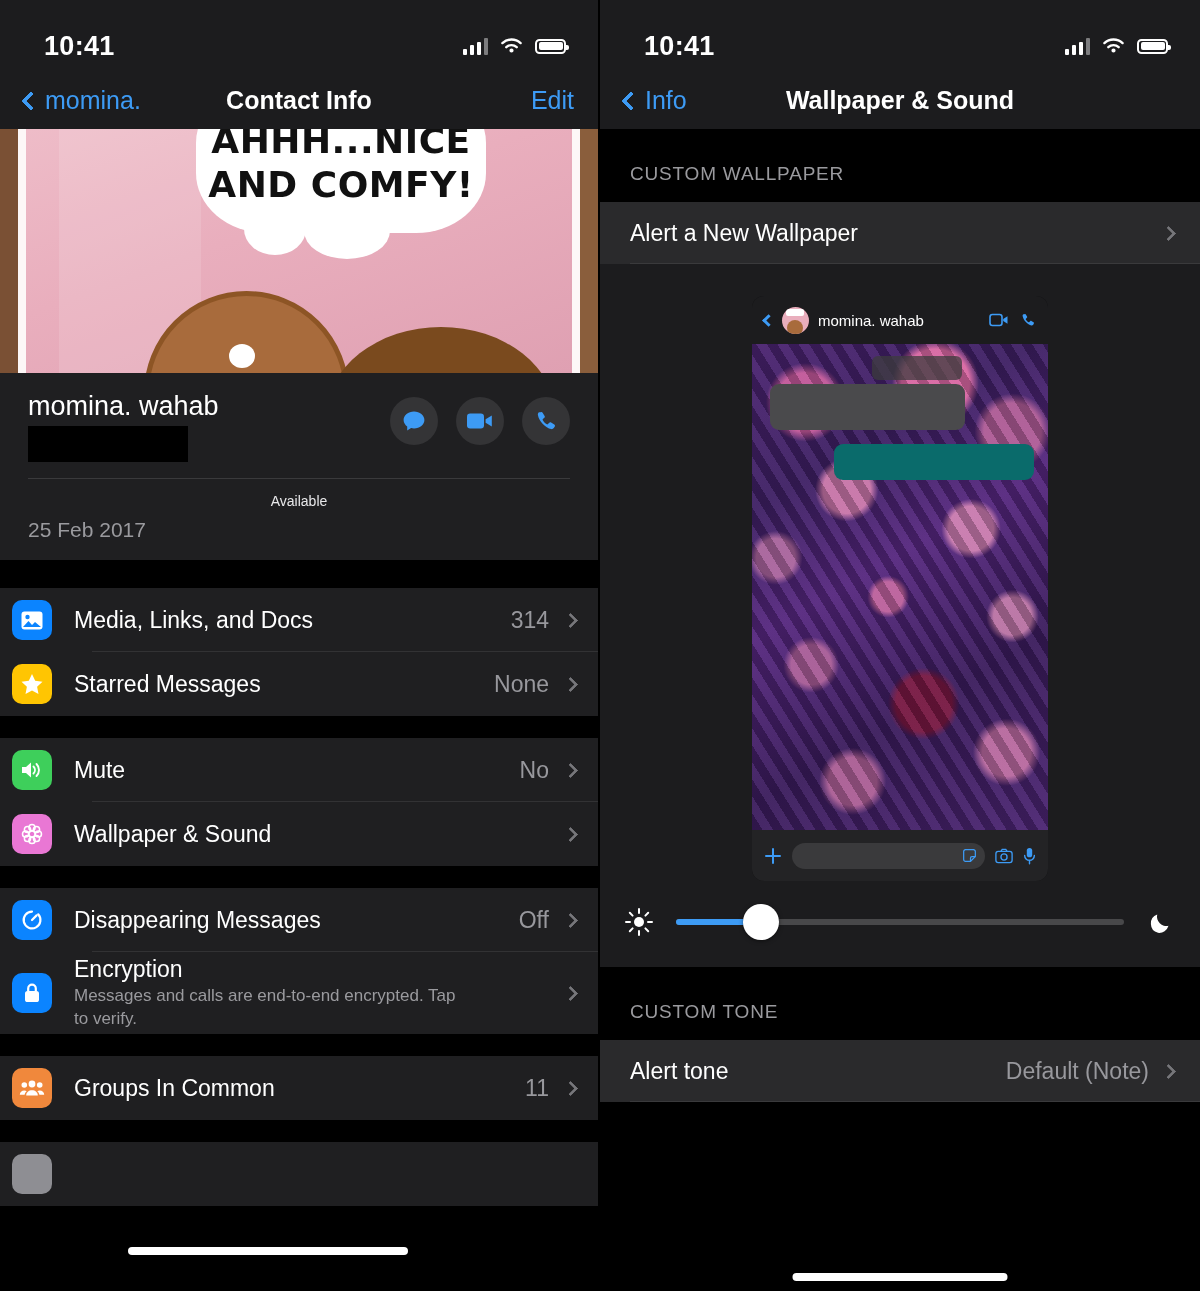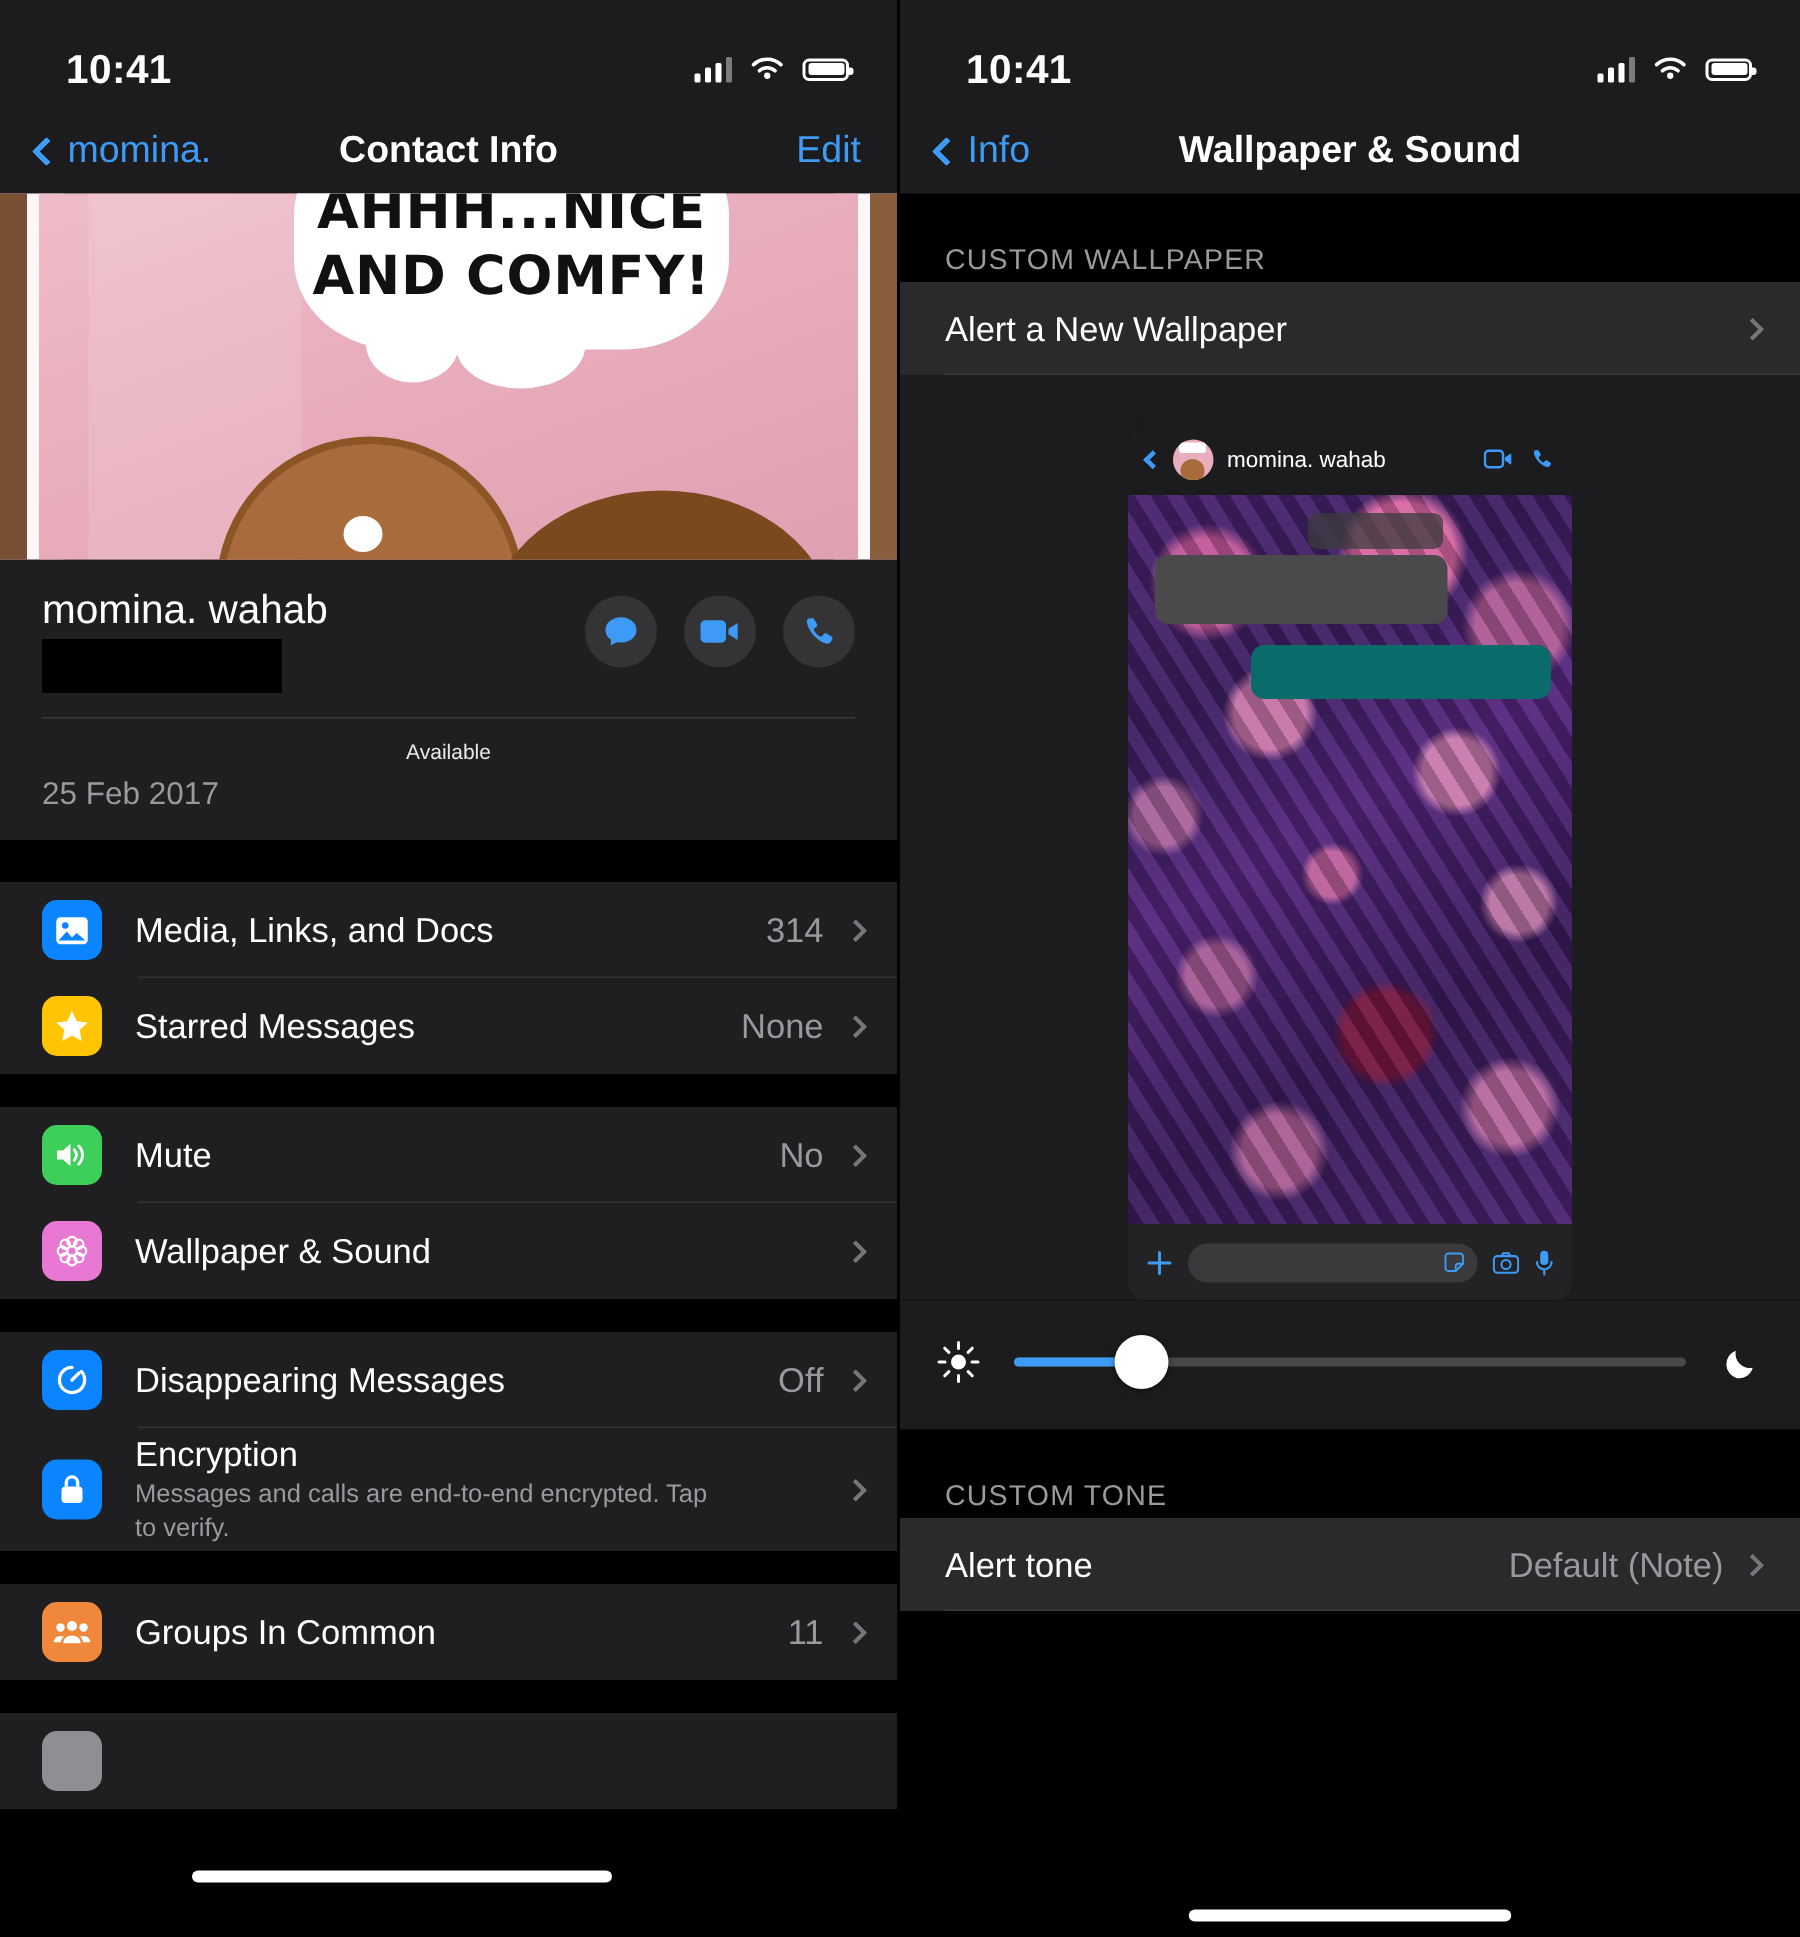--- a/index.html
+++ b/index.html
@@ -70,38 +70,38 @@
   .abtn { width:48px; height:48px; border-radius:50%; background:#343436; display:flex; align-items:center; justify-content:center; cursor:pointer; }
   .contact-sep { height:1px; background:#3a3a3c; margin-top:16px; }
   .contact-status { padding:14px 0 18px 0; }
   .contact-status .s1 { color:#e8e8ea; font-size:14px;text-align:center; }
   .contact-status .s2 { color:#9a9a9e; font-size:21px; margin-top:9px; }
   .gap { height:28px; background:#000; }
   .gap.sm { height:22px; }
 
   
   .group { background:#1f1f21; }
-  .row { display:flex; align-items:center; min-height:64px; padding:0 22px 0 28px; position:relative; cursor:pointer; }
+  .row { display:flex; align-items:center; min-height:64px; padding:0 22px 0 12px; position:relative; cursor:pointer; }
   .row.tall { min-height:82px; align-items:center; }
   .row .sep { position:absolute; left:92px; right:0; bottom:0; height:1px; background:#323234; }
   .row:last-child .sep { display:none; }
   .ico { width:40px; height:40px; border-radius:10px; display:flex; align-items:center; justify-content:center; flex:none; margin-right:22px; }
   .label { color:#fff; font-size:23px; }
   .sub { color:#9a9a9e; font-size:17px; line-height:1.32; margin-top:2px; max-width:400px; }
   .value { margin-left:auto; color:#98989d; font-size:23px; padding-right:16px; }
   .chev { width:11px; height:11px; border-right:3.5px solid #76767a; border-top:3.5px solid #76767a; transform:rotate(45deg); flex:none; border-radius:1px; }
   .row .chev { margin-left:auto; }
   .value + .chev { margin-left:0; }
   .labelwrap { display:flex; flex-direction:column; justify-content:center; }
 
   .home-ind { position:absolute; bottom:10px; left:50%; transform:translateX(-50%); width:215px; height:8px; background:#fff; border-radius:5px; z-index:20; }
   .home-ind.left-ph { bottom:36px; left:128px; transform:none; width:280px; }
 
   
-  .sec-head { color:#9a9a9e; font-size:19px; letter-spacing:.8px; padding:34px 30px 3px 30px; background:#000; }
+  .sec-head { color:#9a9a9e; font-size:19px; letter-spacing:.8px; padding:34px 30px 17px 30px; background:#000; }
   .rrow { background:#2a2a2c; display:flex; align-items:center; min-height:62px; padding:0 26px 0 30px; position:relative; cursor:pointer; }
   .rrow .sep { position:absolute; left:30px; right:0; bottom:0; height:1px; background:#3a3a3c; }
   .rlabel { color:#fff; font-size:23px; }
   .rvalue { margin-left:auto; color:#98989d; font-size:23px; padding-right:14px; }
 
   .preview-wrap { background:#1c1c1e; padding:32px 0 0 0; display:flex; justify-content:center; }
   .preview { width:296px; height:585px; border-radius:12px; overflow:hidden; background:#0f0f10; position:relative; }
   .pv-head { height:48px; background:#1c1c1e; display:flex; align-items:center; padding:0 12px; gap:9px; }
   .pv-back { width:9px; height:9px; border-left:3px solid #3d9bf5; border-bottom:3px solid #3d9bf5; transform:rotate(45deg); }
   .pv-av { width:27px; height:27px; border-radius:50%; overflow:hidden; position:relative; background:#e9aebd; }

